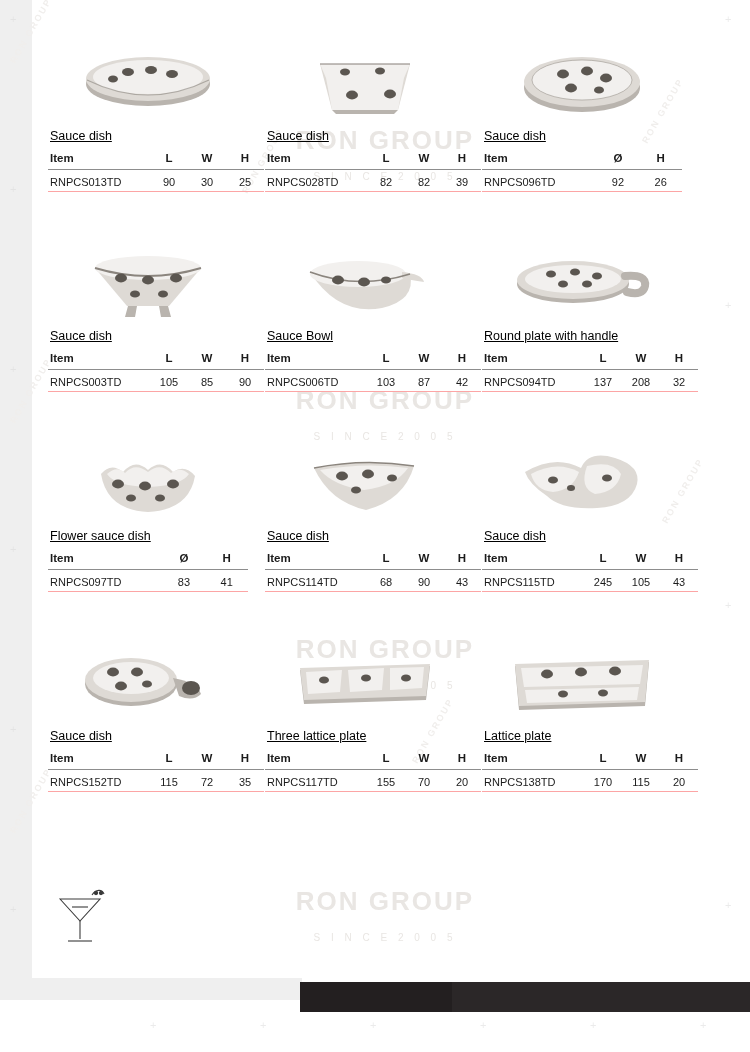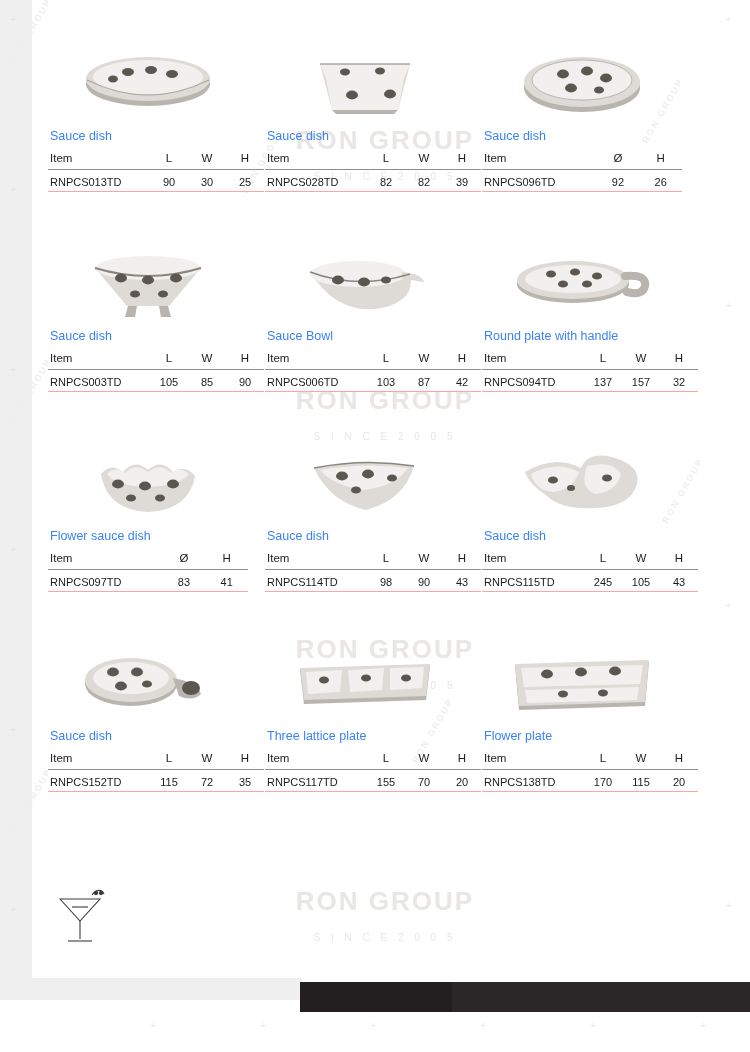--- a/index.html
+++ b/index.html
@@ -128,36 +128,37 @@
   }
   .img-area {
     height: 102px;
     display: flex;
     align-items: flex-end;
     justify-content: center;
     position: relative;
   }
   .prod-title {
     font-size: 12.5px;
-    color: #3b82f6;
+    color: #000000;
     margin-top: 7px;
     margin-bottom: 0;
     padding-left: 2px;
     white-space: nowrap;
+    text-decoration: underline;
   }
   table.spec {
     border-collapse: collapse;
     width: 200px;
     margin-top: 6px;
     font-size: 11px;
     color: #1b1b1b;
     table-layout: fixed;
   }
   table.spec th {
-    font-weight: normal;
+    font-weight: bold;
     text-align: left;
     padding: 3px 2px 5px 2px;
     border-bottom: 1px solid #8d8d8d;
     font-size: 11.5px;
   }
   table.spec td {
     padding: 6px 2px 3px 2px;
     font-size: 11px;
     border-bottom: 1px solid #fca5a5;
   }
@@ -441,21 +442,21 @@
                 <th class="itemcol">Item</th>
                 <th class="num">L</th>
                 <th class="num">W</th>
                 <th class="num">H</th>
               </tr>
             </thead>
             <tbody>
               <tr>
                 <td class="itemcol">RNPCS094TD</td>
                 <td class="num">137</td>
-                <td class="num">157</td>
+                <td class="num">208</td>
                 <td class="num">32</td>
               </tr>
             </tbody>
           </table>
         </div>
       </div>
       <div class="row">
         <div class="cell">
           <div class="img-area">
             <div class="dishwrap">
@@ -508,21 +509,21 @@
               <tr>
                 <th class="itemcol">Item</th>
                 <th class="num">L</th>
                 <th class="num">W</th>
                 <th class="num">H</th>
               </tr>
             </thead>
             <tbody>
               <tr>
                 <td class="itemcol">RNPCS114TD</td>
-                <td class="num">98</td>
+                <td class="num">68</td>
                 <td class="num">90</td>
                 <td class="num">43</td>
               </tr>
             </tbody>
           </table>
         </div>
         <div class="cell">
           <div class="img-area">
             <div class="dishwrap">
               <svg width="150" height="100" viewBox="0 0 150 100">
@@ -637,21 +638,21 @@
         <path d="M14 46 L136 43 L133 62 L17 65 Z" fill="#f2f0ee"></path>
         <path d="M18 68 L132 65 L130 78 L20 81 Z" fill="#f2f0ee"></path>
         <ellipse cx="40" cy="52" rx="6" ry="4.4" fill="#5b5650"></ellipse>
                 <ellipse cx="74" cy="50" rx="6" ry="4.4" fill="#5b5650"></ellipse>
                 <ellipse cx="108" cy="49" rx="6" ry="4.4" fill="#5b5650"></ellipse>
                 <ellipse cx="56" cy="72" rx="5" ry="3.4" fill="#5b5650"></ellipse>
                 <ellipse cx="96" cy="71" rx="5" ry="3.4" fill="#5b5650"></ellipse>
       </svg>
             </div>
           </div>
-          <div class="prod-title">Flower plate</div>
+          <div class="prod-title">Lattice plate</div>
           <table class="spec">
             <thead>
               <tr>
                 <th class="itemcol">Item</th>
                 <th class="num">L</th>
                 <th class="num">W</th>
                 <th class="num">H</th>
               </tr>
             </thead>
             <tbody>

